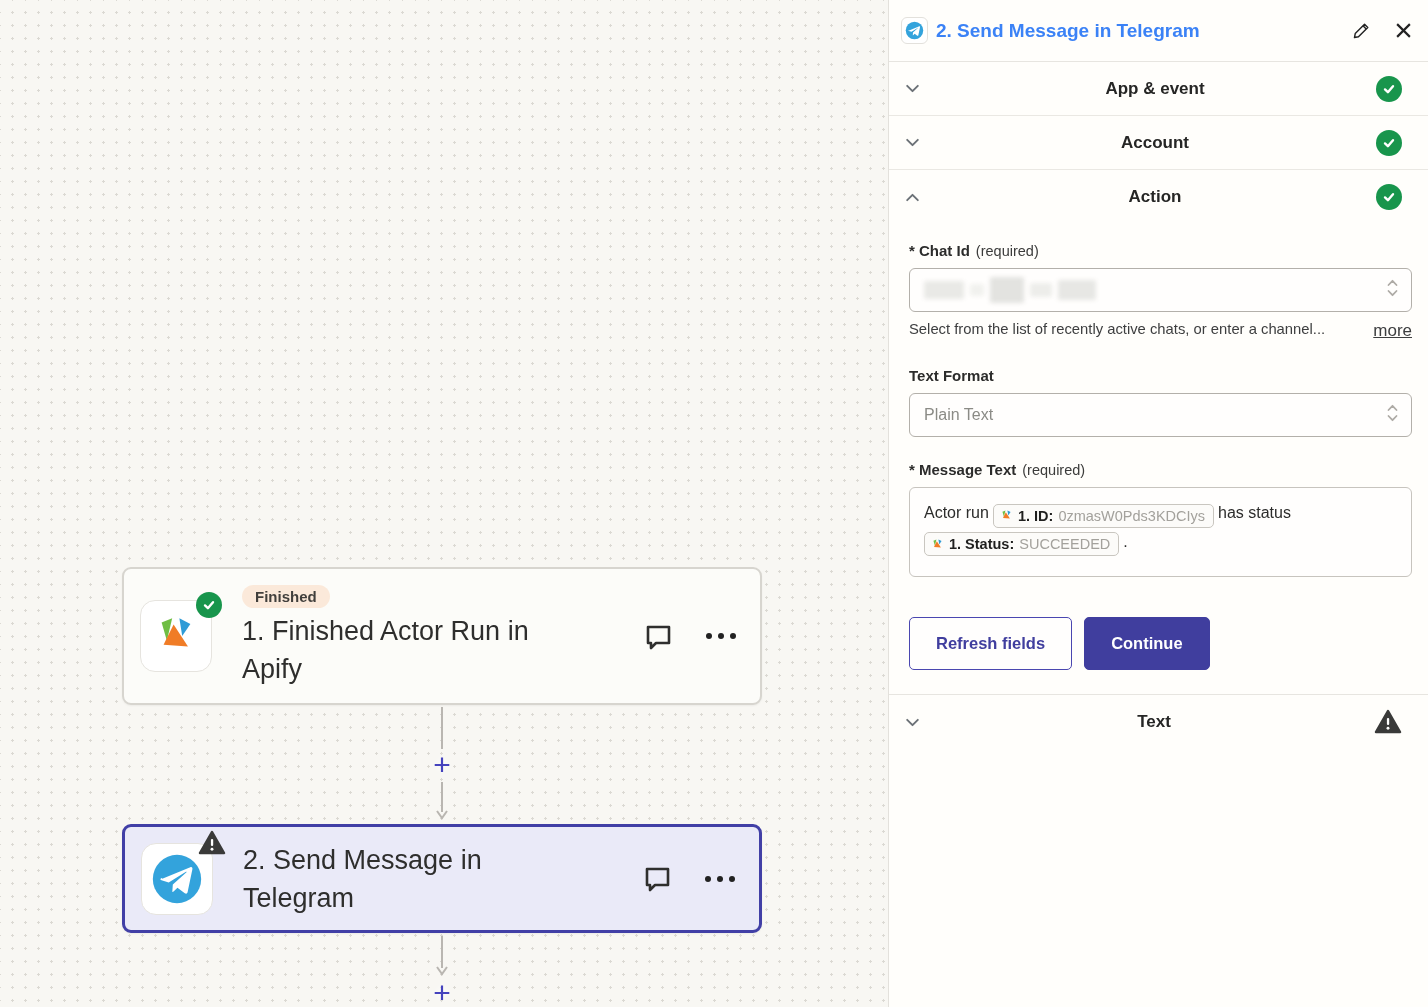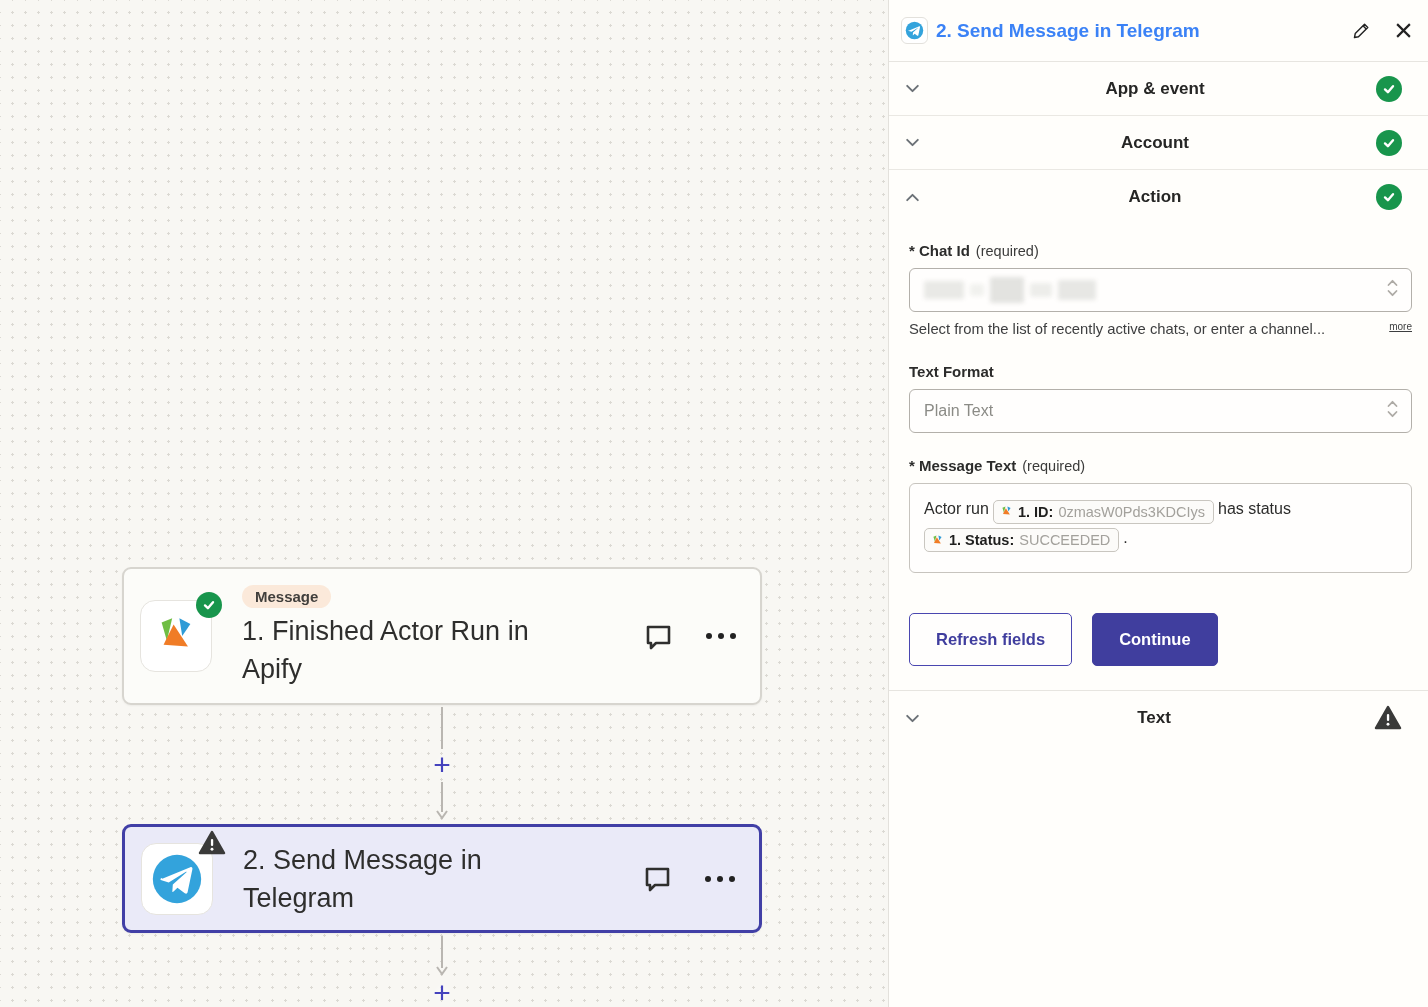--- a/index.html
+++ b/index.html
@@ -59,33 +59,33 @@
   .field-label .req { font-weight:normal; color:#3c3c3b; margin-left:6px; font-size:14.5px; }
   .select-box { position:relative; height:44px; border:1px solid #b3b0aa; border-radius:6px;
     background:#fffefd; display:flex; align-items:center; padding:0 36px 0 14px; }
   .stepper { position:absolute; right:12px; top:50%; transform:translateY(-50%); }
   .placeholder-text { color:#8b8b86; font-size:16px; }
   .redacted { display:flex; align-items:center; gap:6px; filter:blur(2px); }
   .redacted i { display:block; border-radius:2px; }
 
   .help-row { display:flex; margin-top:9px; }
   .help-text { flex:1; font-size:14.8px; color:#3d3e3f; }
-  .more-link { font-size:10px; color:#3d3e3f; text-decoration:underline; cursor:pointer; margin-left:12px; }
+  .more-link { font-size:17px; color:#3d3e3f; text-decoration:underline; cursor:pointer; margin-left:12px; }
 
   .gap26 { height:26px; } .gap24 { height:24px; }
 
   .message-box { border:1px solid #c7c4be; border-radius:6px; background:#fffefd;
     min-height:90px; padding:11px 14px; font-size:16px; color:#2c2c2b; line-height:27px; }
   .token { display:inline-flex; align-items:center; gap:5px; vertical-align:-4px;
     border:1px solid #c9c6c0; background:#fcfbf9; border-radius:5px;
     padding:1px 8px 1px 6px; font-size:14.5px; line-height:20px; margin:0 4px; }
   .token b { color:#1f1f1e; font-weight:bold; }
   .token .tval { color:#a3a19c; }
 
-  .btn-row { margin-top:40px; display:flex; align-items:center; gap:20px; }
+  .btn-row { margin-top:40px; display:flex; align-items:center; gap:12px; }
   .btn { height:53px; border-radius:5px; font-size:16.5px; font-weight:bold;
     padding:0 26px; cursor:pointer; font-family:inherit; }
   .btn-outline { background:#fffefd; border:1px solid #4a47b0; color:#403e9e; }
   .btn-primary { background:#403e9e; border:1px solid #403e9e; color:#fff; }
 
   .post-gap { height:24px; }
   .panel-divider { height:1px; background:#e7e5e0; }
 </style>
 </head>
 <body>
@@ -99,21 +99,21 @@
         <polygon points="27.5,5.5 39,11.5 30.5,24" fill="#2f9bd6"></polygon>
         <polygon points="21.5,12 36.5,35 11,33" fill="#f07c26"></polygon>
       </svg>
       <span class="badge check-badge">
         <svg width="14" height="14" viewBox="0 0 14 14">
           <polyline points="3,7.4 5.9,10.2 11,4.2" fill="none" stroke="#fff" stroke-width="2.4" stroke-linecap="round" stroke-linejoin="round"></polyline>
         </svg>
       </span>
     </div>
     <div class="card-body">
-      <span class="trigger-pill">Message</span>
+      <span class="trigger-pill">Finished</span>
       <div class="card-title"><span>1. Finished Actor Run in</span><br><span>Apify</span></div>
     </div>
     <div class="card-icons">
       <svg width="31" height="31" viewBox="0 0 31 31" style="cursor:pointer">
         <path d="M5 6 h21 v16 h-13 l-5 5 v-5 h-3 z" fill="none" stroke="#2f2f2e" stroke-width="2.6" stroke-linejoin="round"></path>
       </svg>
       <span class="dots" style="cursor:pointer">
           <i></i>
           <i></i>
           <i></i>

